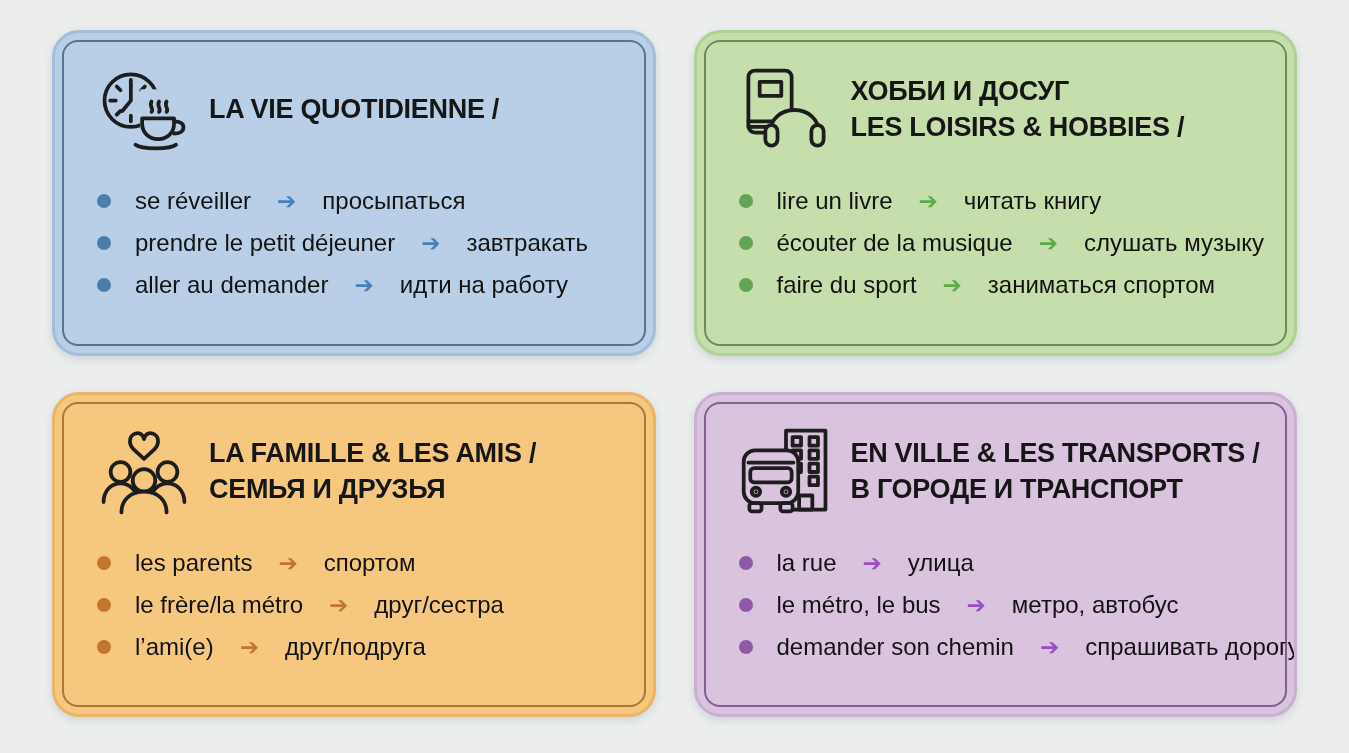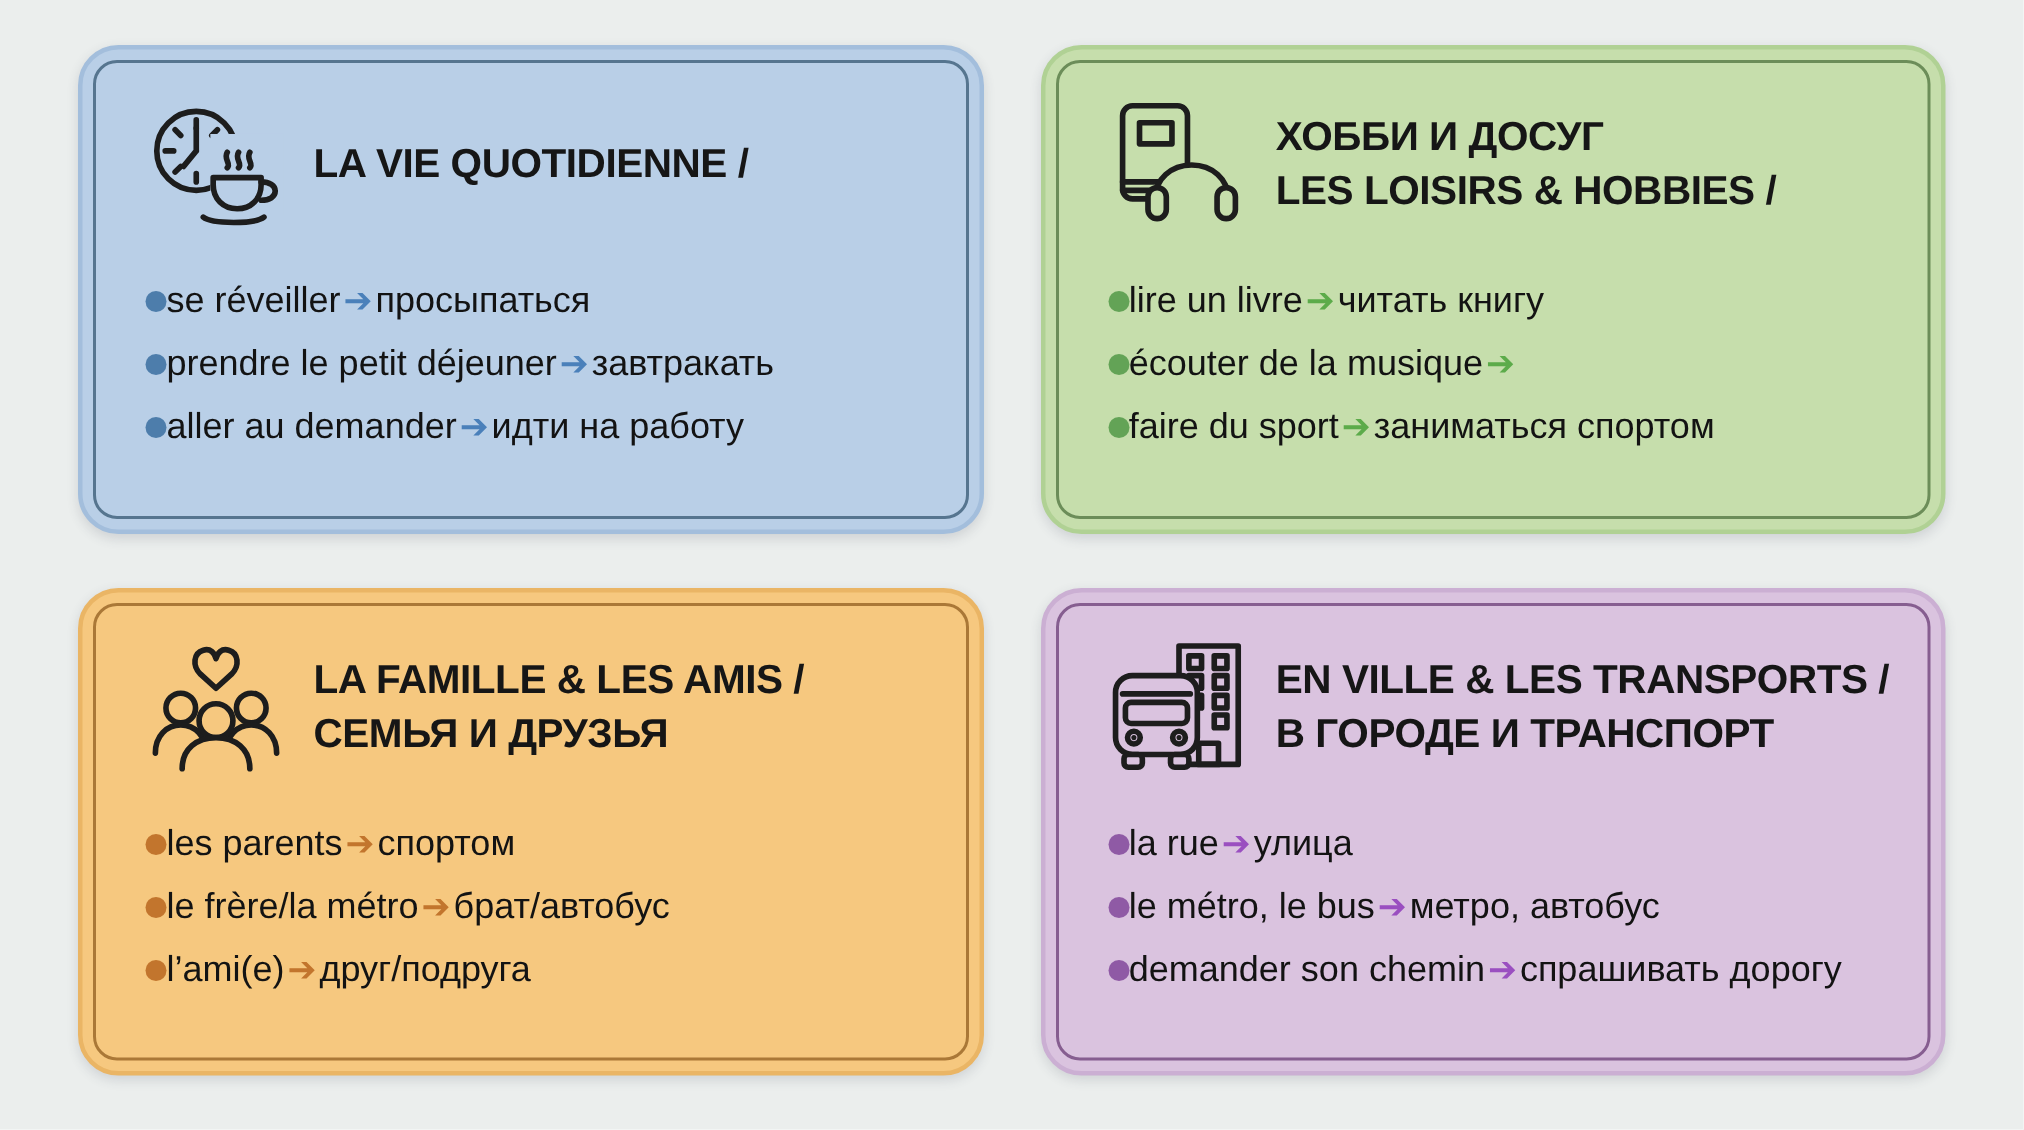--- a/index.html
+++ b/index.html
@@ -36,21 +36,21 @@
     margin-bottom: 30px;
   }
   .card-icon { width: 94px; height: 94px; flex: 0 0 auto; }
   .card-title {
     font-weight: bold; font-size: 27px; line-height: 1.32;
     letter-spacing: -0.3px; color: #161616;
   }
   .card-title span { display: block; }
   .vocab-list { display: flex; flex-direction: column; gap: 14px; }
   .vocab-item {
-    display: flex; align-items: center; gap: 0;
+    display: flex; align-items: center; gap: 24px;
     font-size: 24px; color: #131313; white-space: nowrap;
   }
   .bullet-dot {
     width: 14px; height: 14px; border-radius: 50%;
     background: var(--bullet); flex: 0 0 auto;
   }
   .arrow {
     color: var(--arrow);
     font-family: "DejaVu Sans", sans-serif;
     font-size: 23px; font-weight: bold;
@@ -125,20 +125,21 @@
       <div class="vocab-item">
         <span class="bullet-dot"></span>
         <span>lire un livre</span>
         <span class="arrow">➔</span>
         <span>читать книгу</span>
       </div>
       <div class="vocab-item">
         <span class="bullet-dot"></span>
         <span>écouter de la musique</span>
         <span class="arrow">➔</span>
+        <span>слушать музыку</span>
       </div>
       <div class="vocab-item">
         <span class="bullet-dot"></span>
         <span>faire du sport</span>
         <span class="arrow">➔</span>
         <span>заниматься спортом</span>
       </div>
     </div>
   </div>
 
@@ -162,21 +163,21 @@
       <div class="vocab-item">
         <span class="bullet-dot"></span>
         <span>les parents</span>
         <span class="arrow">➔</span>
         <span>спортом</span>
       </div>
       <div class="vocab-item">
         <span class="bullet-dot"></span>
         <span>le frère/la métro</span>
         <span class="arrow">➔</span>
-        <span>брат/автобус</span>
+        <span>друг/сестра</span>
       </div>
       <div class="vocab-item">
         <span class="bullet-dot"></span>
         <span>l’ami(e)</span>
         <span class="arrow">➔</span>
         <span>друг/подруга</span>
       </div>
     </div>
   </div>
 

